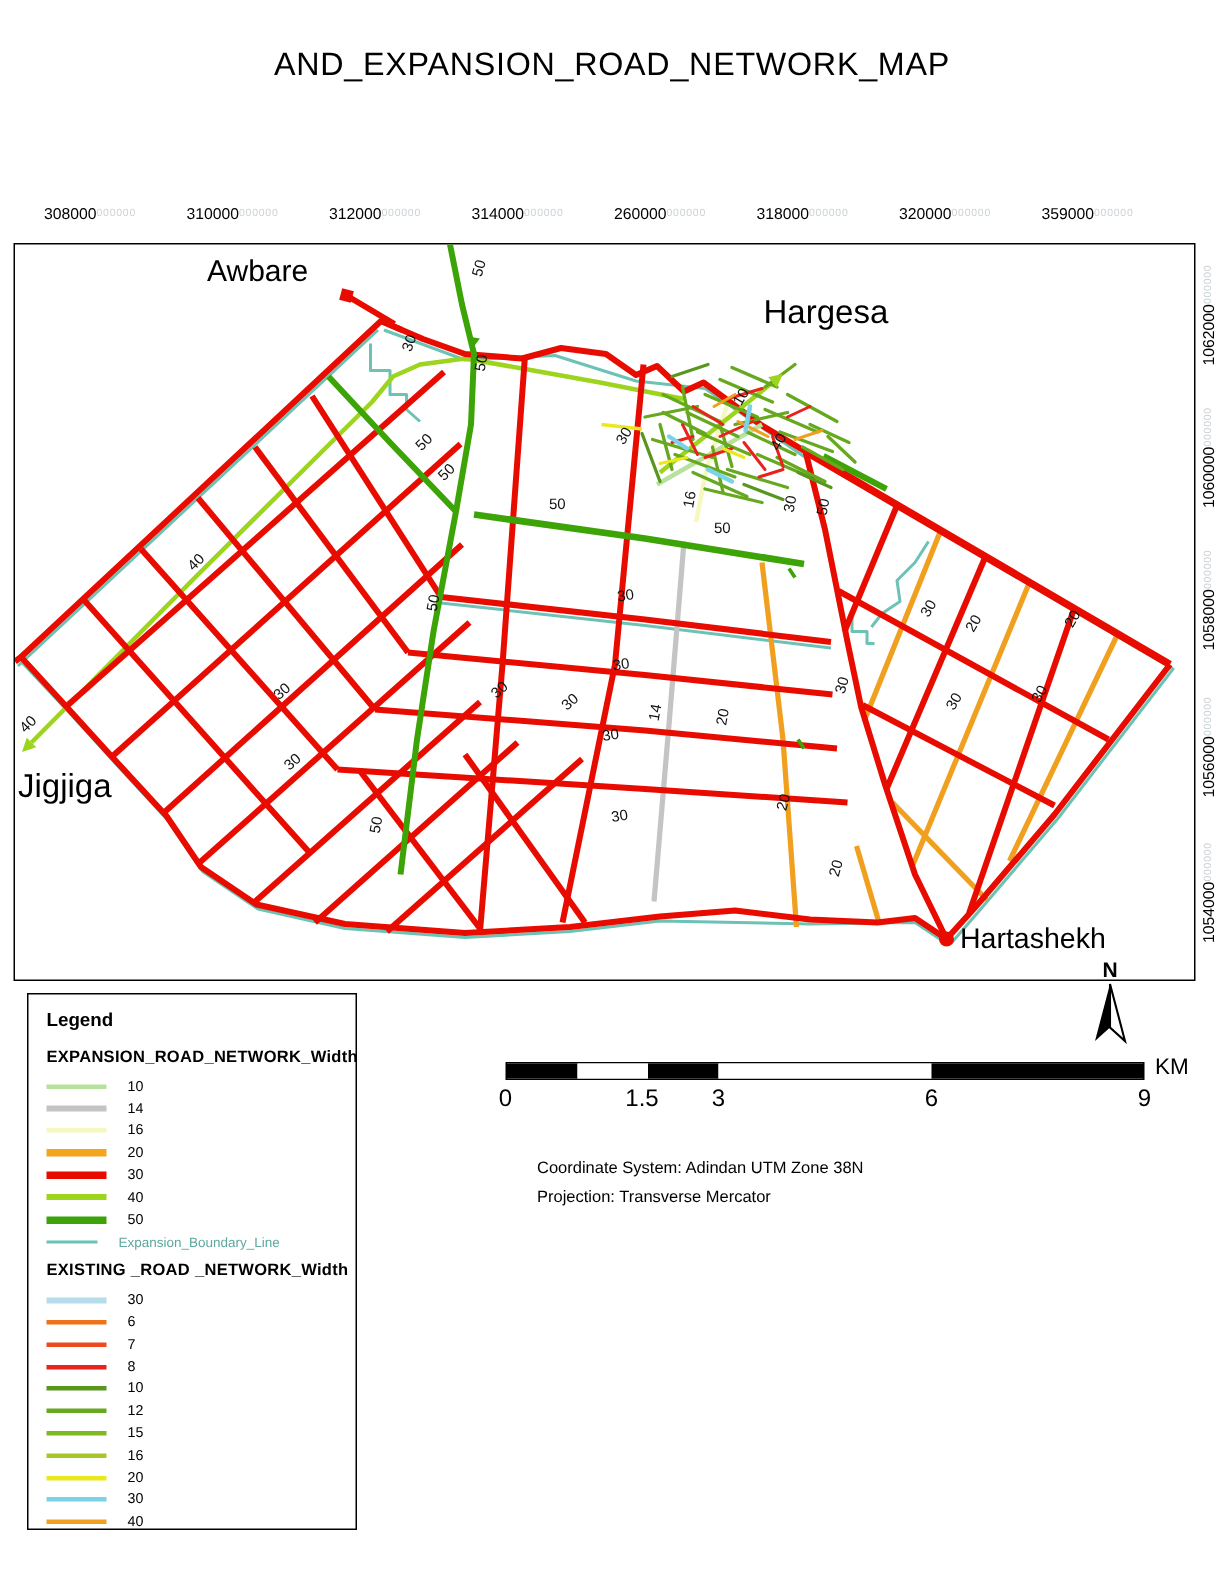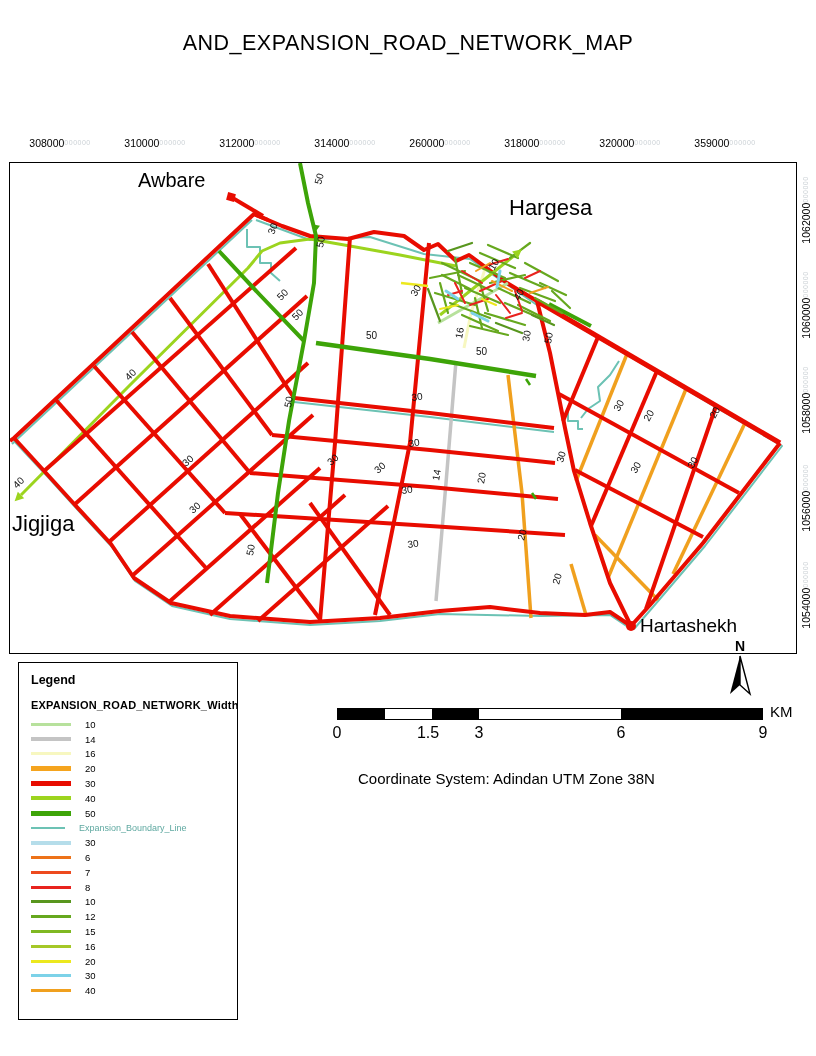--- a/index.html
+++ b/index.html
@@ -15,21 +15,21 @@
   .leg-header{font-size:11px;font-weight:bold;margin:6px 0 6px 0;letter-spacing:.2px;}
   .leg-item{height:14.8px;display:flex;align-items:center;}
   .leg-swatch{width:40px;margin-right:14px;flex:0 0 40px;}
   .leg-label{font-size:9.5px;}
   #northarrow{left:720px;top:638px;width:40px;text-align:center;}
   #north-n{font-size:14px;font-weight:bold;}
   #scalebar{left:337px;top:708px;width:426px;height:12px;border:1px solid #000;display:flex;box-sizing:border-box;}
   .sb-seg{height:100%;}
   .sb-label{position:absolute;top:724px;font-size:16px;transform:translateX(-50%);}
   #sb-unit{left:770px;top:703px;font-size:15px;}
-  #credits{left:358px;top:770px;font-size:15px;line-height:18.5px;}
+  #credits{left:358px;top:770px;font-size:11px;line-height:18.5px;}
   svg text{font-family:"Liberation Sans",sans-serif;}
 </style>
 </head>
 <body>
 
 <div class="abs" id="title">
   <div>AND_EXPANSION_ROAD_NETWORK_MAP</div>
 </div>
 
 <div class="abs" id="top-coords" style="left:0;top:137px;width:816px;height:16px;">
@@ -236,20 +236,21 @@
         <div class="leg-label">40</div>
       </div>
       <div class="leg-item">
         <div class="leg-swatch" style="height: 5px; background: rgb(61, 164, 8);"></div>
         <div class="leg-label">50</div>
       </div>
       <div class="leg-item">
         <div class="leg-swatch" style="height: 2px; background: rgb(108, 194, 180); width: 34px; flex: 0 0 34px;"></div>
         <div class="leg-label" style="color: rgb(94, 168, 160); font-size: 9px;">Expansion_Boundary_Line</div>
       </div>
+      <div class="leg-header">EXISTING _ROAD _NETWORK_Width</div>
       <div class="leg-item">
         <div class="leg-swatch" style="height: 4px; background: rgb(181, 221, 234);"></div>
         <div class="leg-label">30</div>
       </div>
       <div class="leg-item">
         <div class="leg-swatch" style="height: 3px; background: rgb(237, 114, 24);"></div>
         <div class="leg-label">6</div>
       </div>
       <div class="leg-item">
         <div class="leg-swatch" style="height: 3px; background: rgb(237, 74, 30);"></div>
@@ -309,13 +310,14 @@
     <div class="sb-label" style="left: 337px;">0</div>
     <div class="sb-label" style="left: 408px; margin-left: 20px;">1.5</div>
     <div class="sb-label" style="left: 479px;">3</div>
     <div class="sb-label" style="left: 621px;">6</div>
     <div class="sb-label" style="left: 763px;">9</div>
   </div>
 <div class="abs" id="sb-unit">KM</div>
 
 <div class="abs" id="credits">
     <div>Coordinate System: Adindan UTM Zone 38N</div>
+    <div>Projection: Transverse Mercator</div>
   </div>
 
 </body></html>

